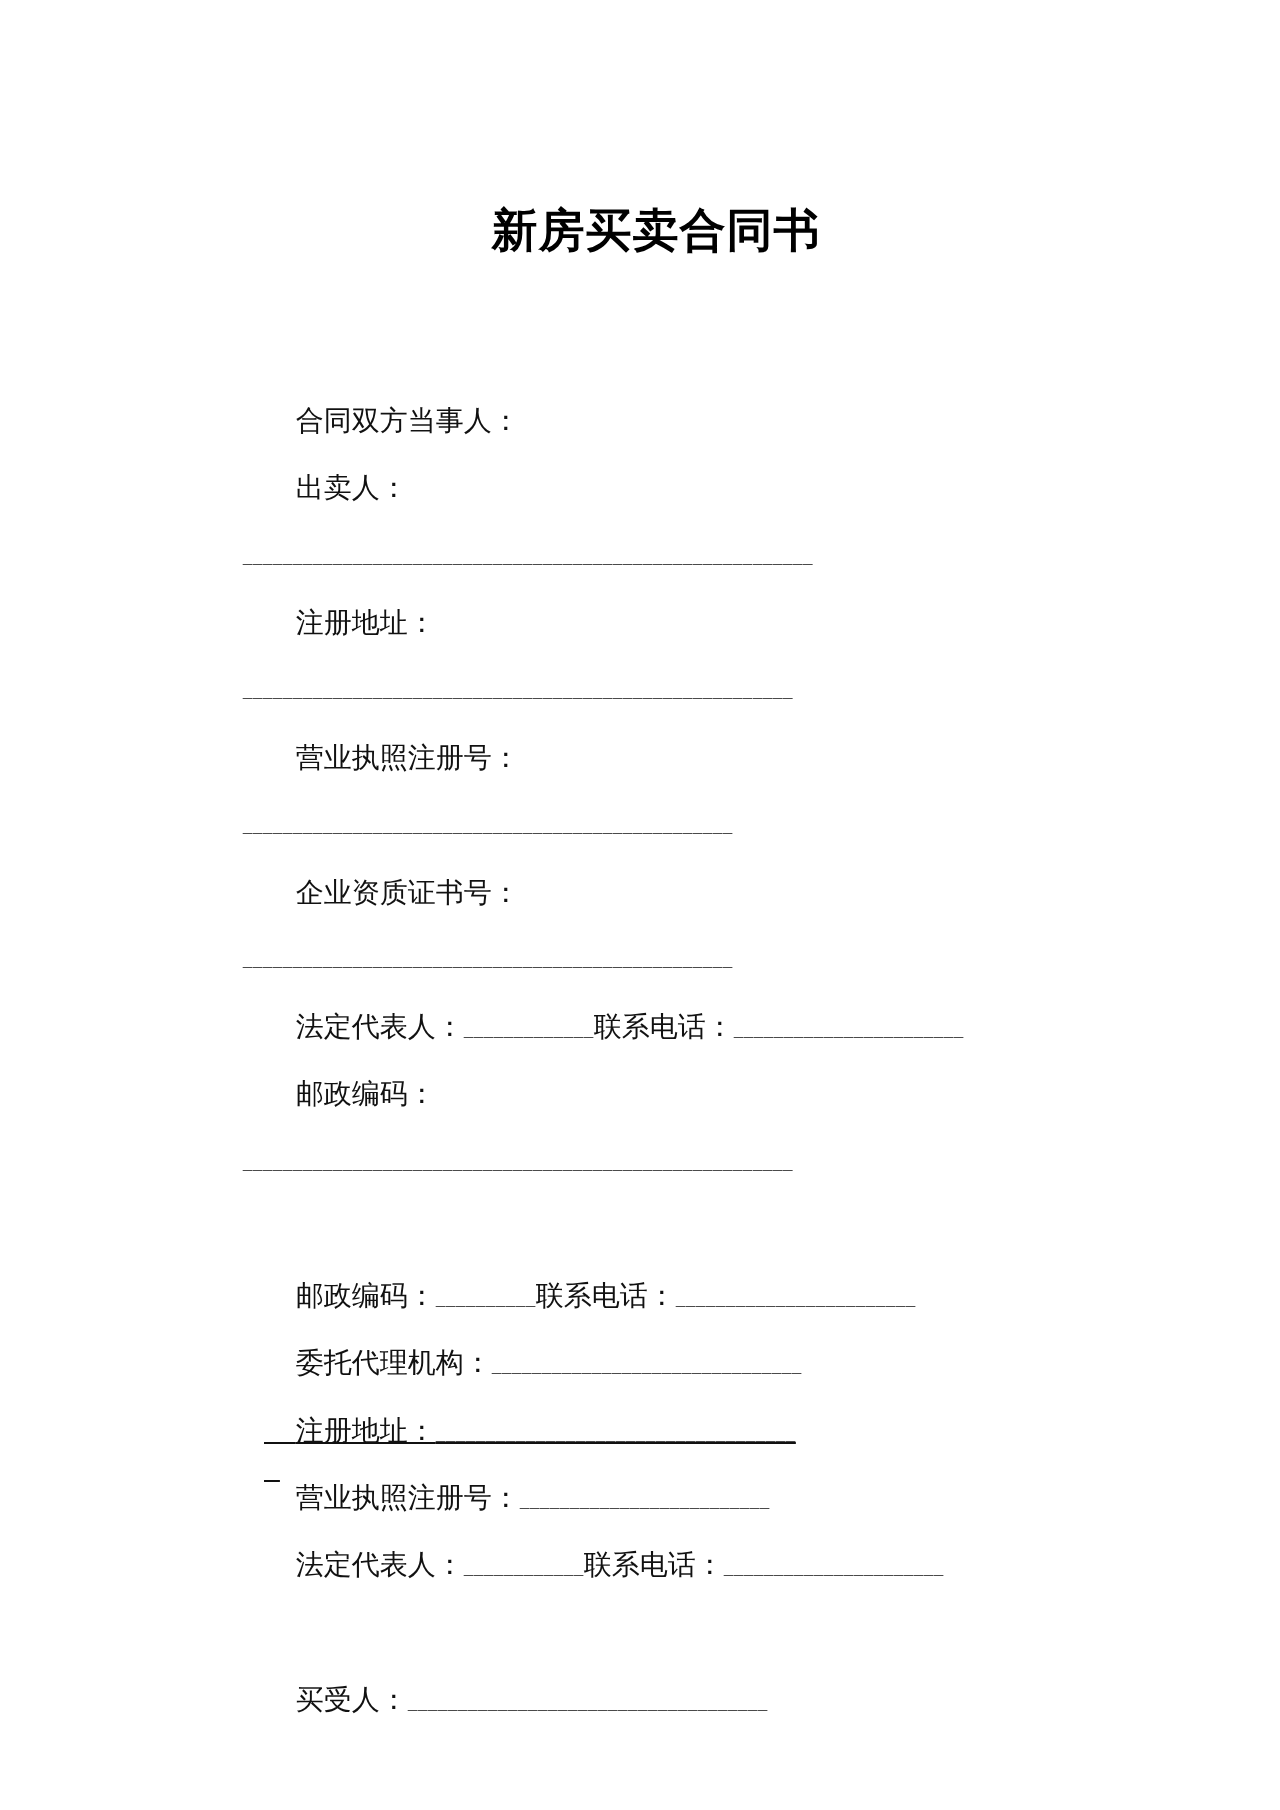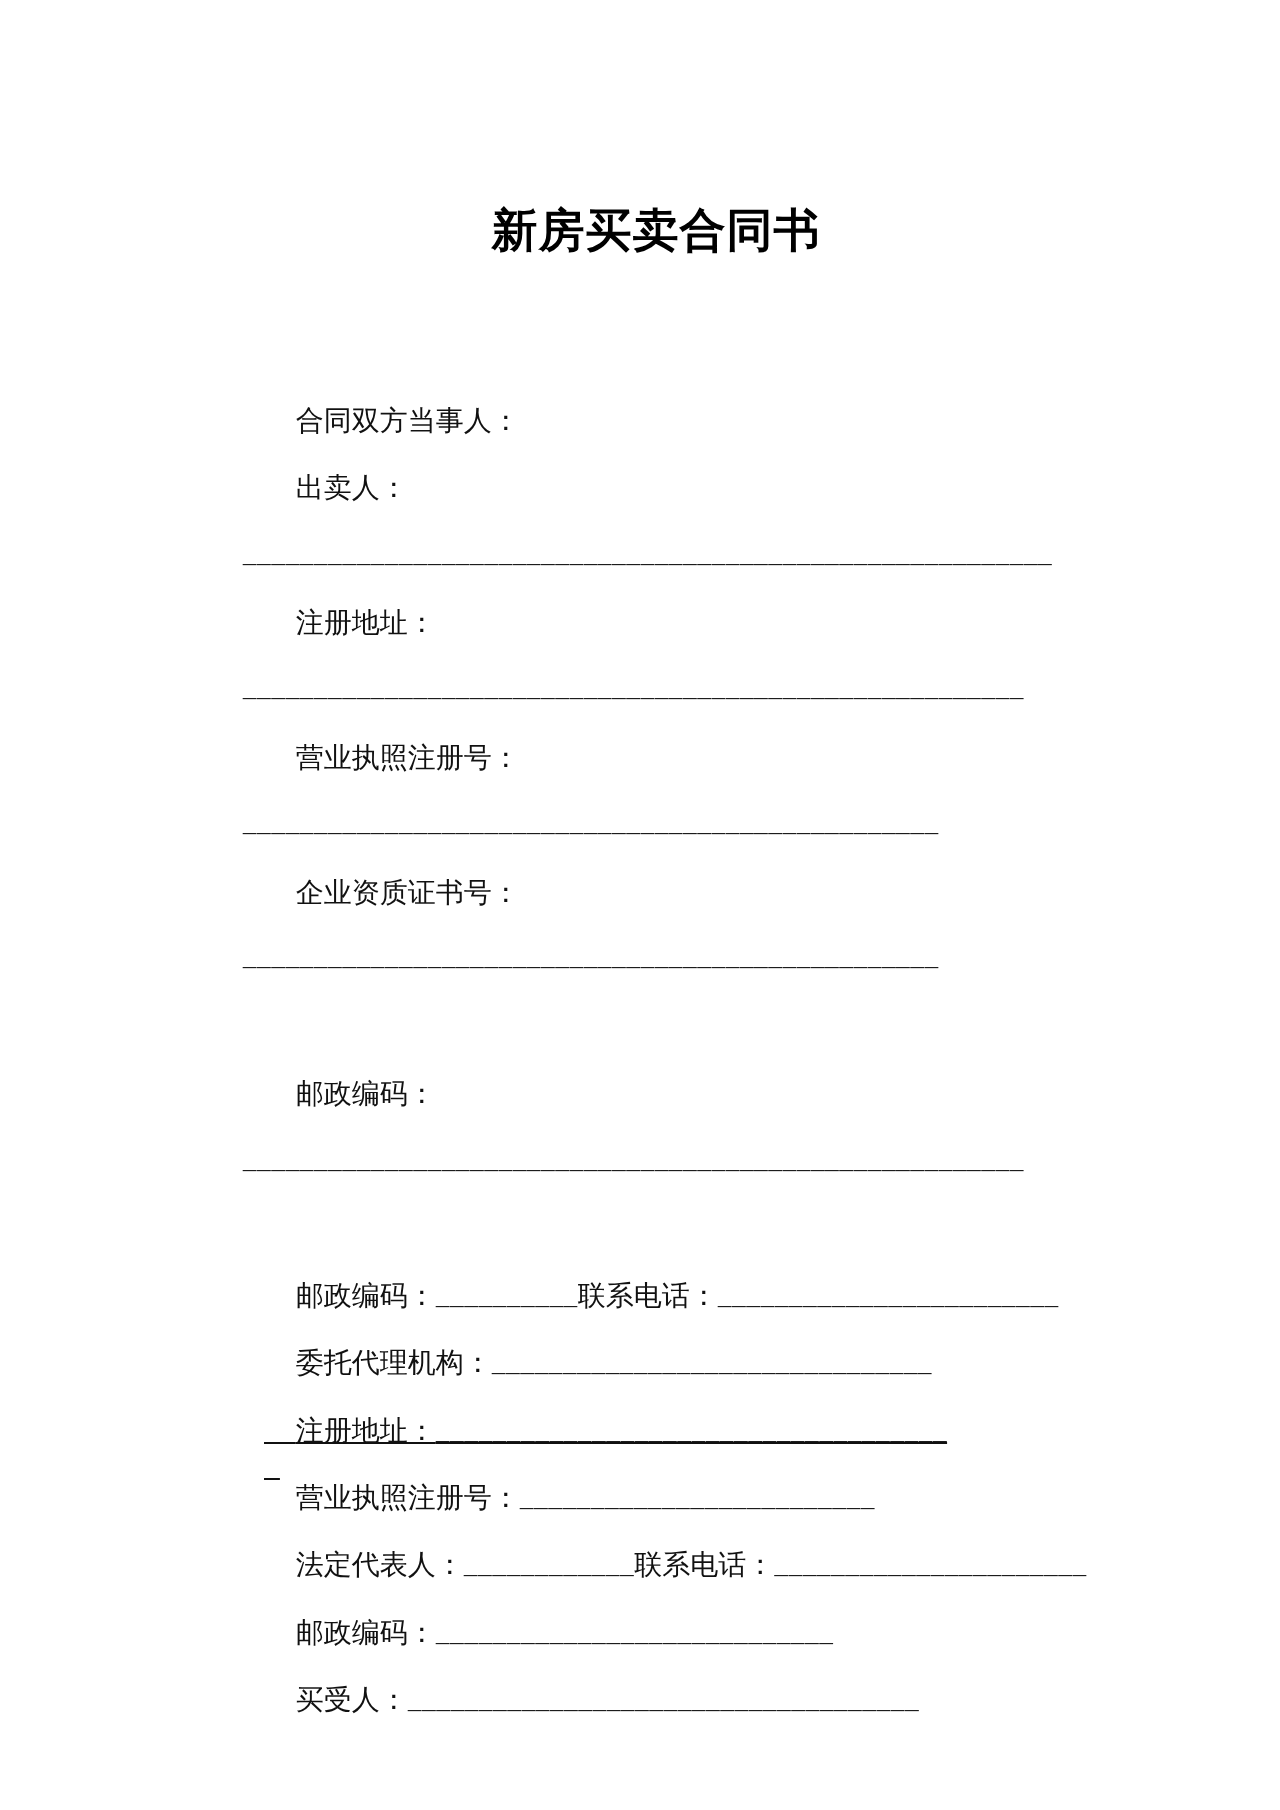--- a/index.html
+++ b/index.html
@@ -42,21 +42,21 @@
       line-height: 34px;
       white-space: pre;
       color: #111111;
     }
     .line.blank {
       left: 195px;
     }
     .uline {
       font-family: "Liberation Mono", "DejaVu Sans Mono", monospace;
       letter-spacing: 0.4px;
-      font-size: 23px;
+      font-size: 16px;
     }
     .label {
       font-family: "DejaVu Sans", "Liberation Sans", sans-serif;
       font-size: 28px;
     }
   </style>
 </head>
 <body>
 
 <div class="page">
@@ -92,20 +92,23 @@
   </div>
 
   <div class="line" style="top:818px;">
     <span class="label">企业资质证书号：</span>
   </div>
 
   <div class="line blank" style="top:883px;">
     <span class="uline">_________________________________________________</span>
   </div>
 
+  <div class="line" style="top:952px;">
+    <span class="label">法定代表人：</span><span class="uline">_____________</span><span class="label">联系电话：</span><span class="uline">_______________________</span>
+  </div>
 
   <div class="line" style="top:1019px;">
     <span class="label">邮政编码：</span>
   </div>
 
   <div class="line blank" style="top:1086px;">
     <span class="uline">_______________________________________________________</span>
   </div>
 
 
@@ -122,21 +125,18 @@
   </div>
 
   <div class="line" style="top:1423px;">
     <span class="label">营业执照注册号：</span><span class="uline">_________________________</span>
   </div>
 
   <div class="line" style="top:1490px;">
     <span class="label">法定代表人：</span><span class="uline">____________</span><span class="label">联系电话：</span><span class="uline">______________________</span>
   </div>
 
-  <div class="line" style="top:1558px;">
-    <span class="label">邮政编码：</span><span class="uline">____________________________</span>
-  </div>
 
   <div class="line" style="top:1625px;">
     <span class="label">买受人：</span><span class="uline">____________________________________</span>
   </div>
 
 </div>
 
 </body></html>

